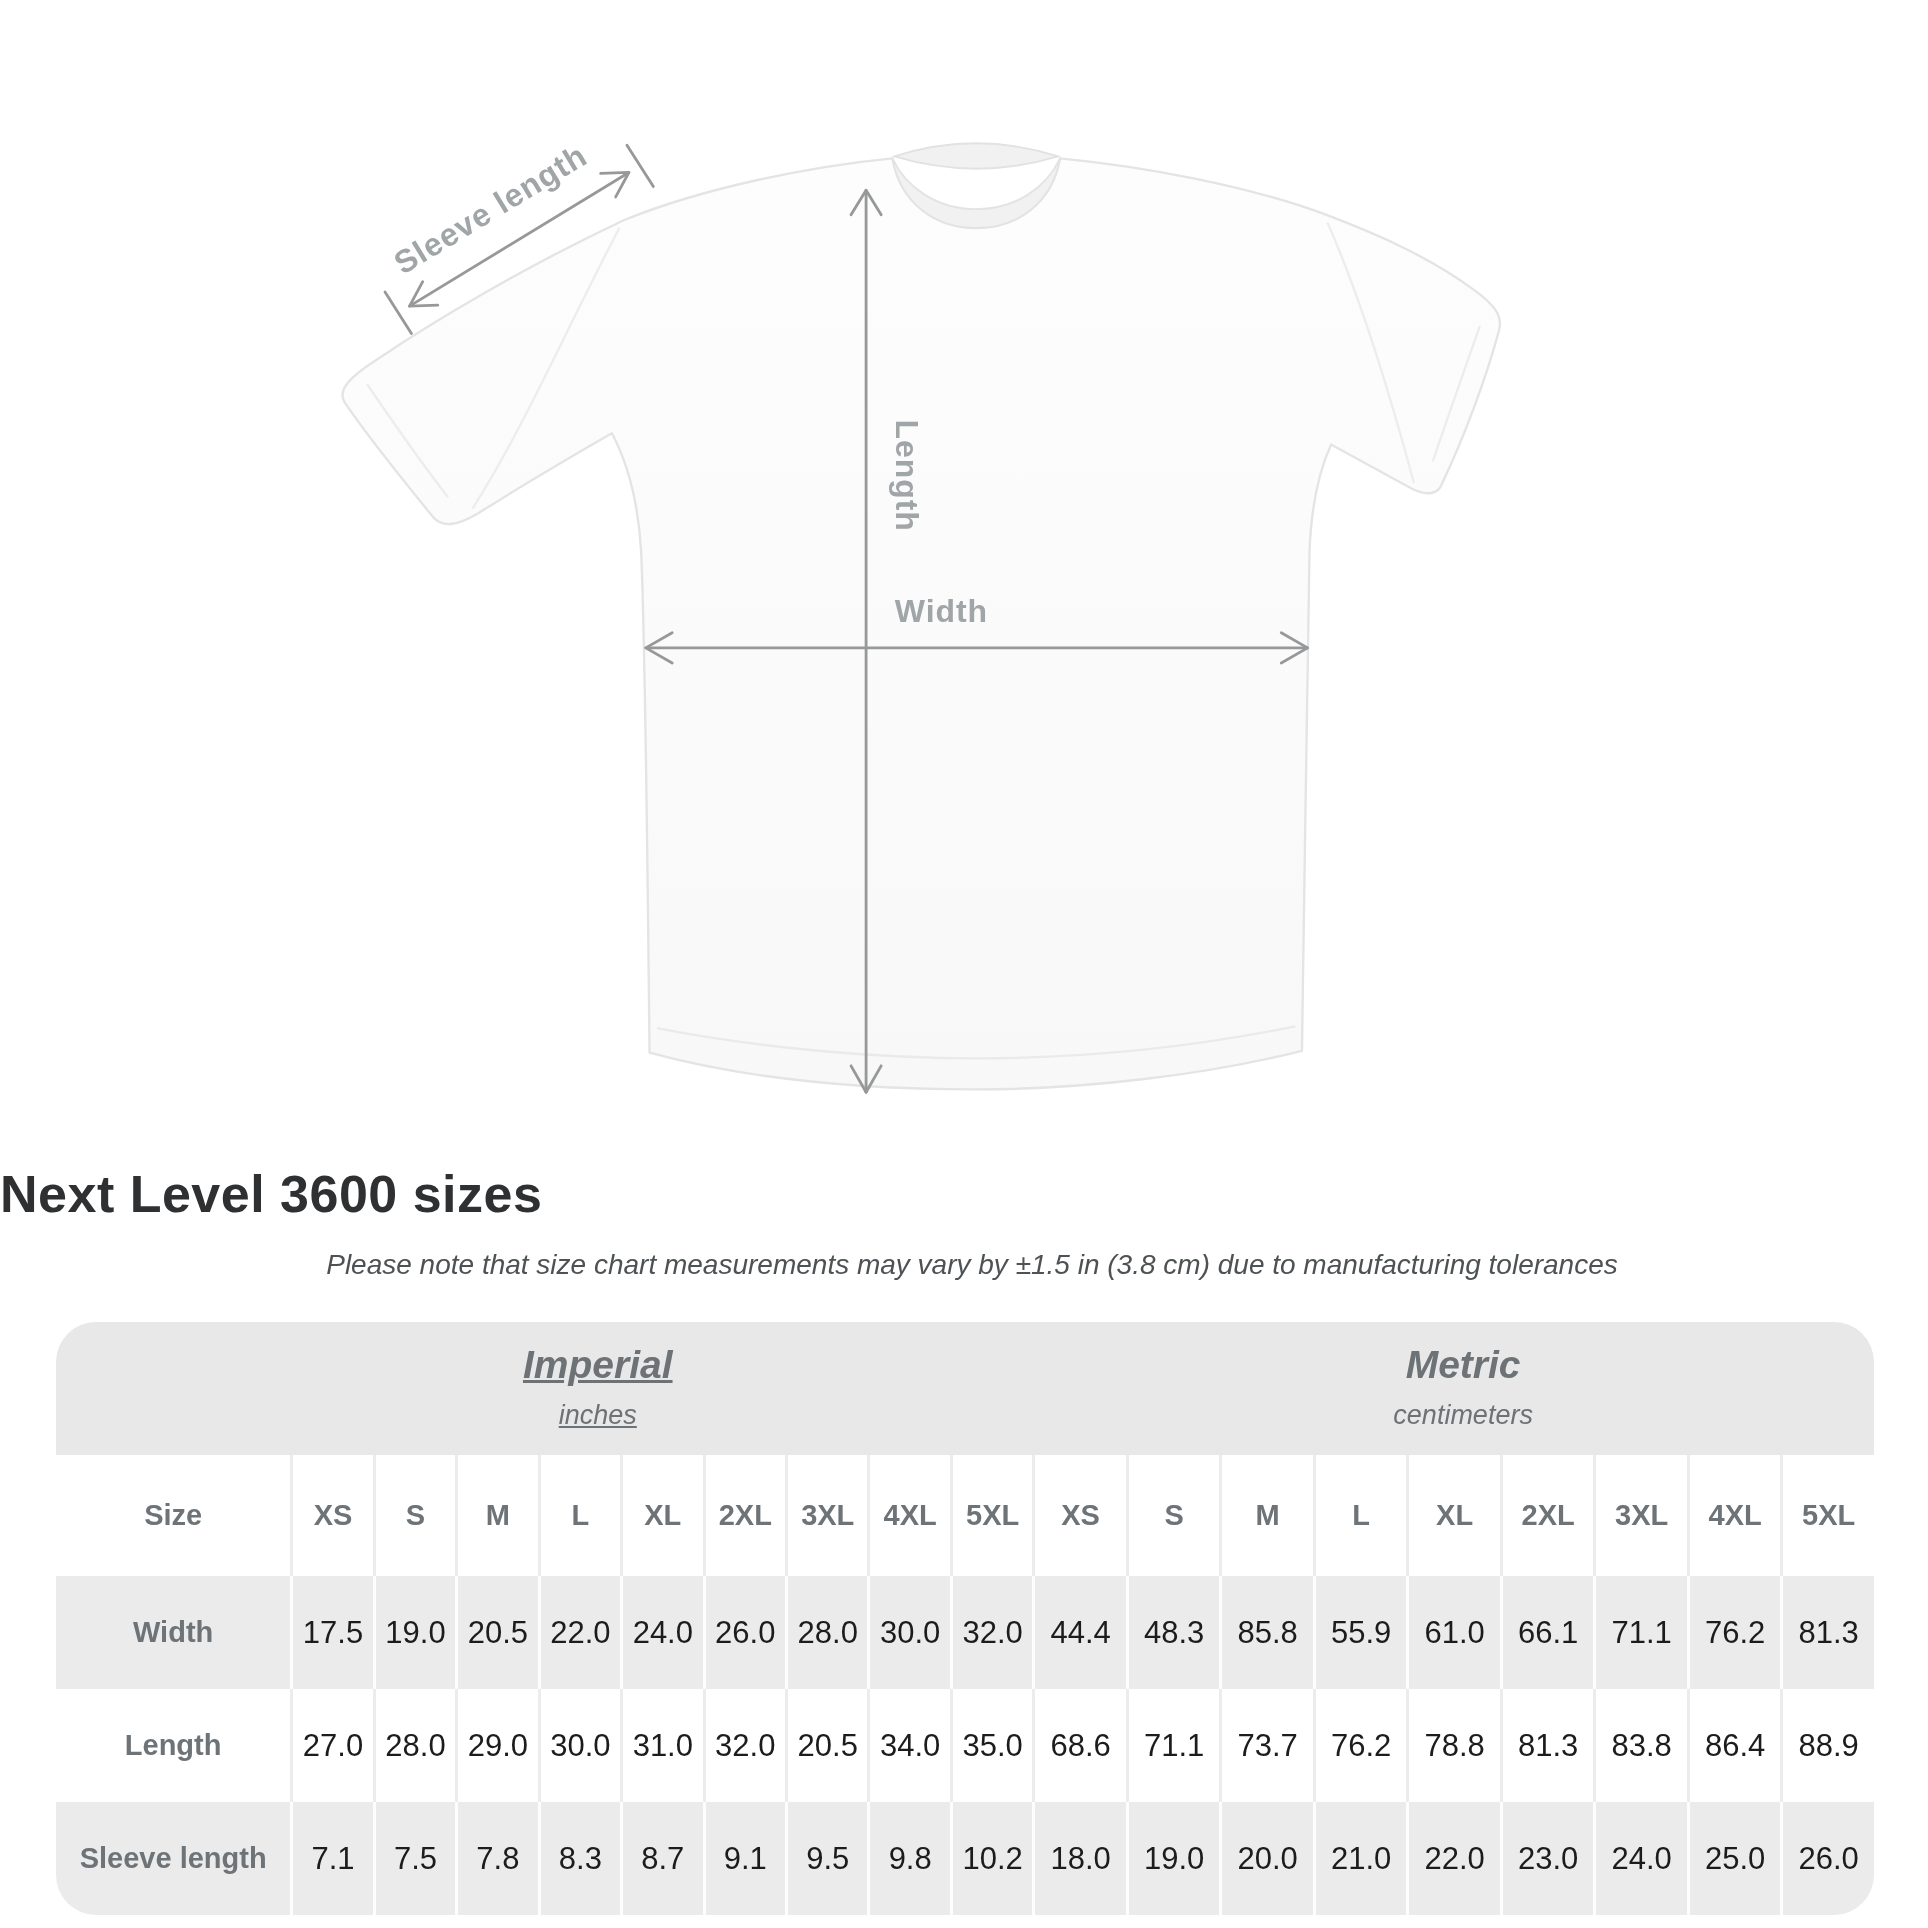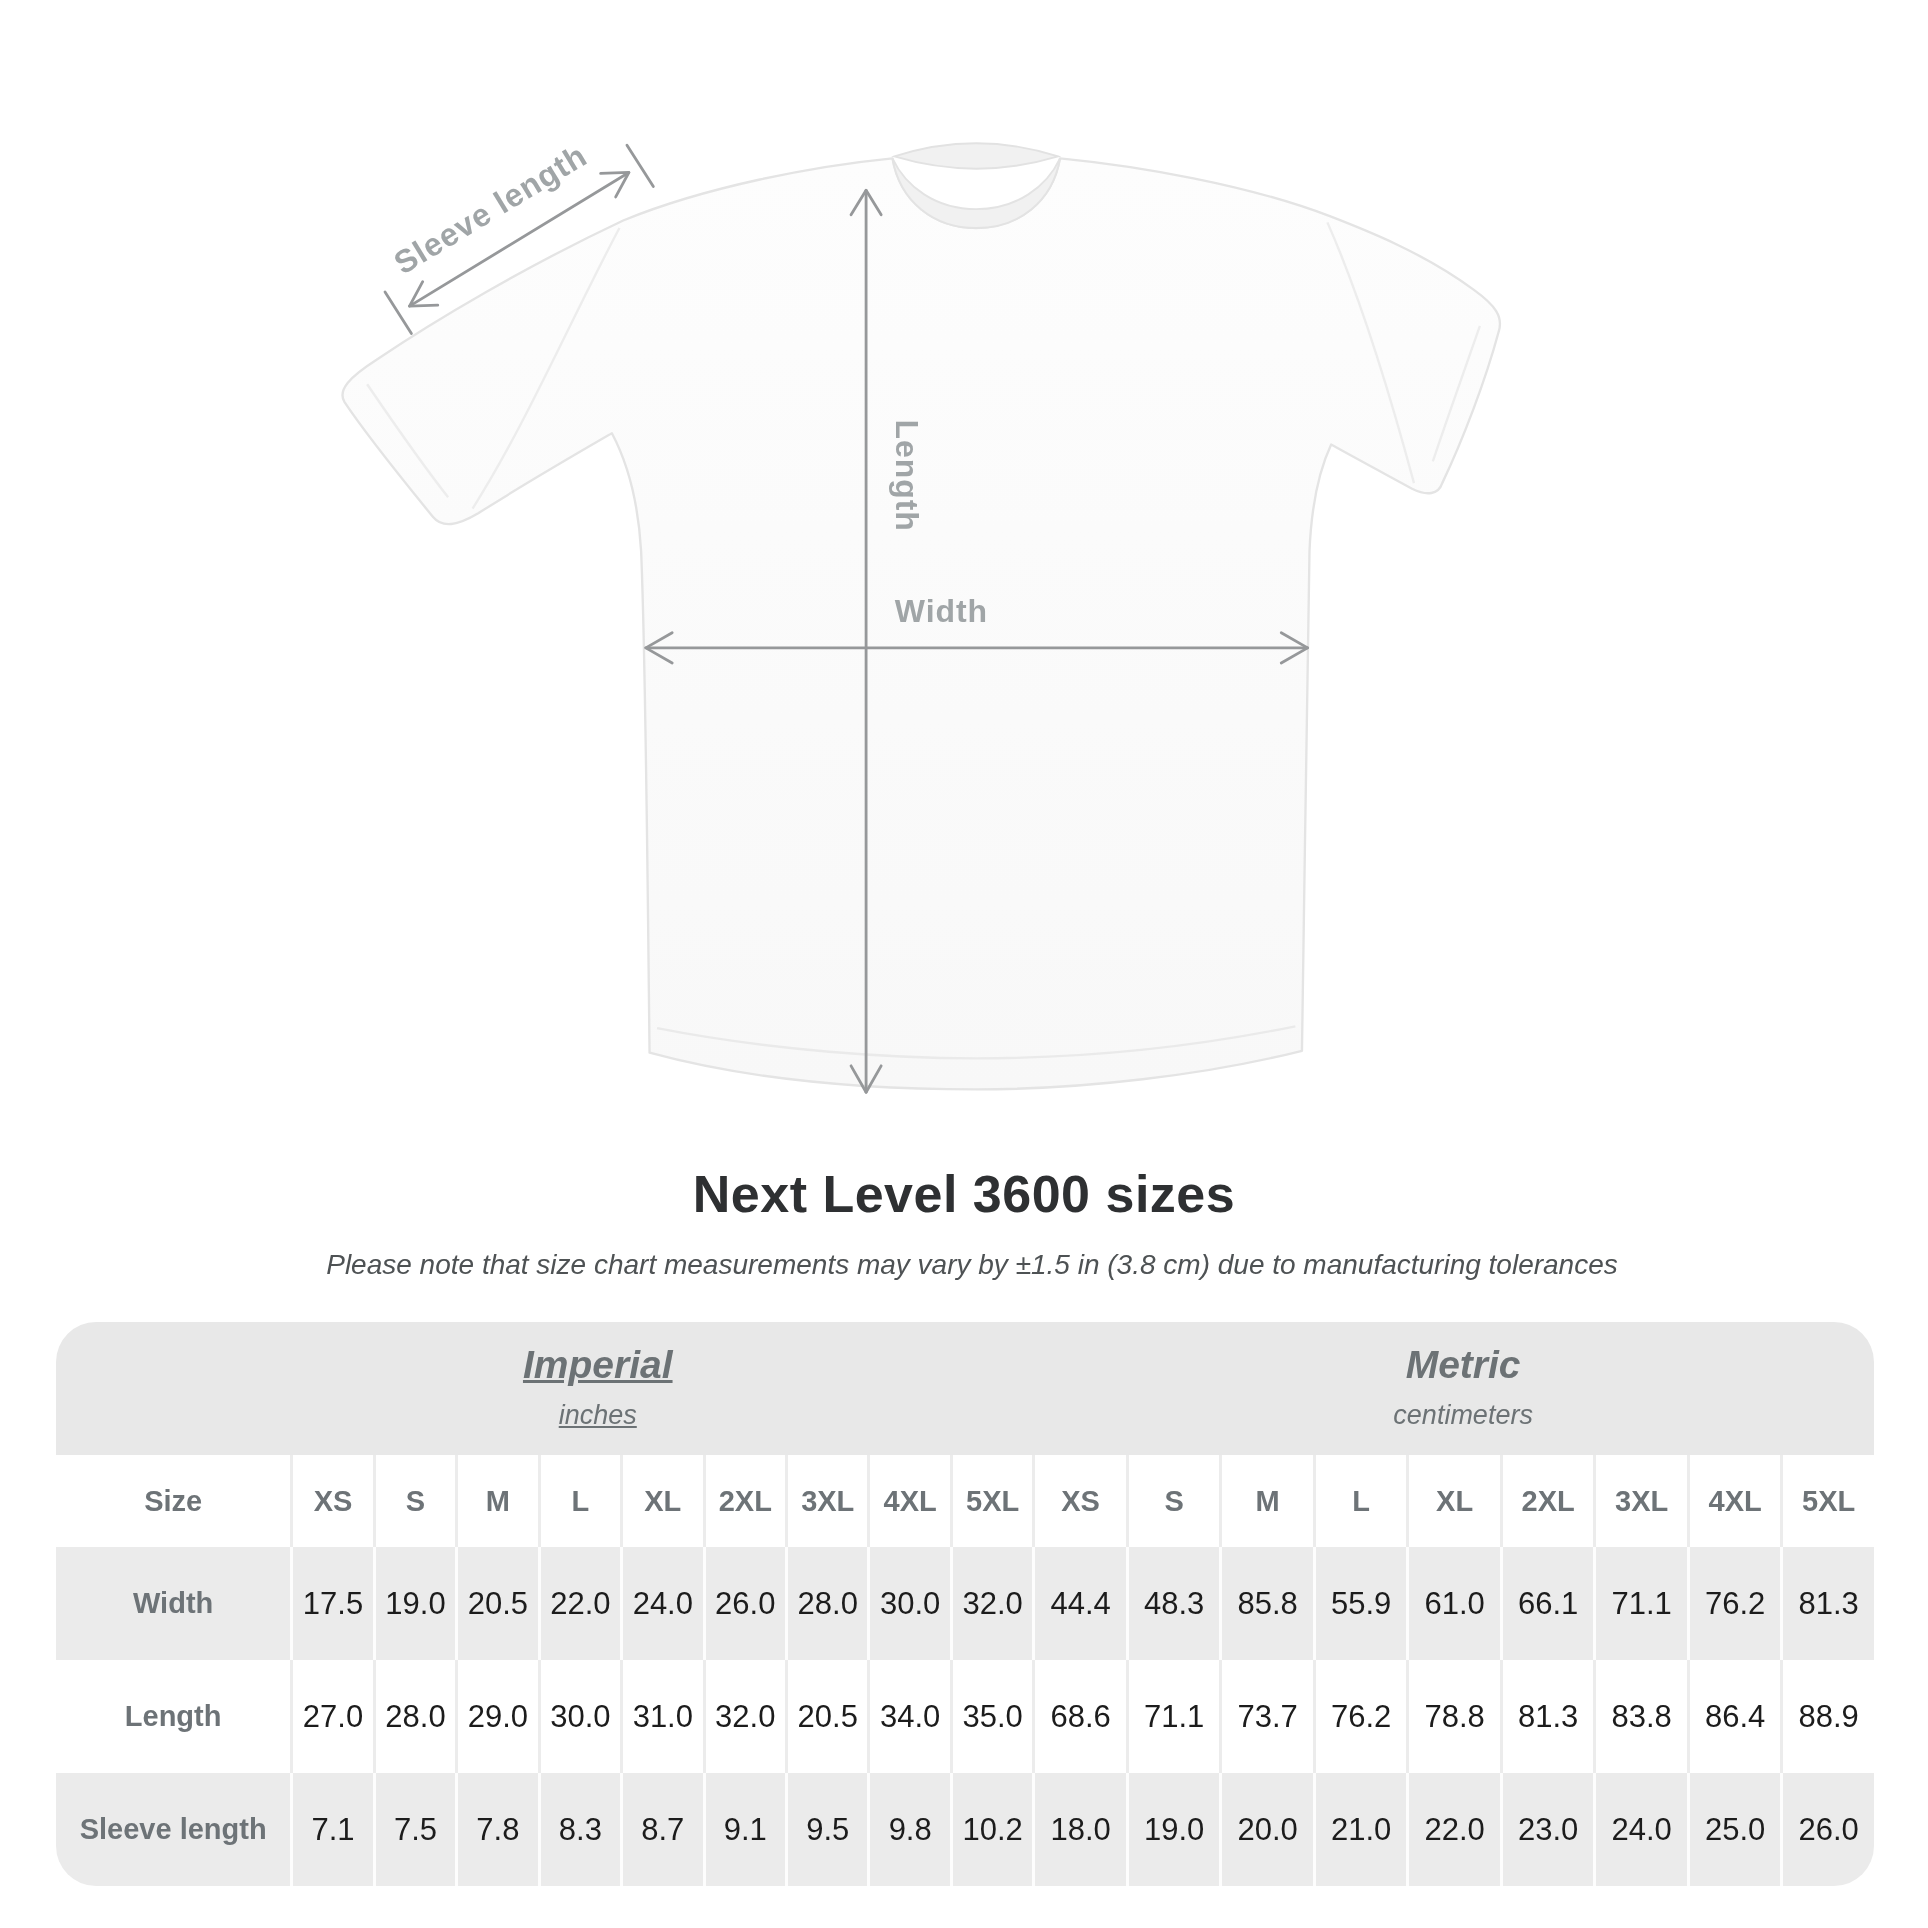--- a/index.html
+++ b/index.html
@@ -7,41 +7,41 @@
     width:1928px;height:1928px;position:relative;overflow:hidden;
     font-family:"Liberation Sans","DejaVu Sans",sans-serif;
     -webkit-font-smoothing:antialiased;
   }
   
   .diagram-svg{position:absolute;top:0;left:0;}
   .meas-label{font-size:34px;font-weight:bold;fill:#a0a5a7;letter-spacing:1px;}
   .meas-line{stroke:#96989a;stroke-width:3;fill:none;stroke-linecap:round;stroke-linejoin:round;}
   
   .page-title{
-    position:absolute;top:1164px;left:0;width:100%;text-align:center;
+    position:absolute;top:1164px;left:0;width:100%;text-align:left;
     font-size:52px;font-weight:bold;color:#2e3032;margin:0;letter-spacing:0.5px;
   }
   .tolerance-note{
     position:absolute;top:1241px;left:0;width:100%;text-align:center;
     font-size:28px;font-style:italic;color:#4e5254;margin:8px;
   }
   
   .table-wrap{position:absolute;left:56px;top:1322px;width:1818px;}
   .units-strip{height:133px;background:#e8e8e8;border-radius:40px 40px 0 0;position:relative;}
   .unit-block{position:absolute;top:21px;text-align:center;transform:translateX(-50%);color:#6c7275;}
   .unit-block.imperial{left:29.8%;text-decoration:underline;}
   .unit-block.metric{left:77.4%;}
   .unit-name{font-size:39px;font-weight:bold;font-style:italic;}
   .unit-sub{font-size:27px;font-style:italic;margin-top:13px;}
   table.size-table{width:100%;border-collapse:separate;border-spacing:0;table-layout:fixed;}
   .size-table th,.size-table td{
     text-align:center;vertical-align:middle;padding:0;
     font-size:31px;color:#1c1c1c;font-weight:normal;
   }
-  .size-table tr.sizes-row{height:92px;}
+  .size-table tr.sizes-row{height:121px;}
   .size-table tr.data-row{height:113px;}
   .size-table tr.light{background:#ffffff;}
   .size-table tr.shade{background:#ebebeb;}
   .size-table th.headcell{font-size:29px;font-weight:bold;color:#6d7377;}
   .size-table th.rowlab{font-size:29px;font-weight:bold;color:#6d7377;}
   .size-table tr.light > *:not(:first-child){border-left:3.8px solid #ececec;}
   .size-table tr.shade > *:not(:first-child){border-left:3.8px solid #fdfdfd;}
   .size-table tr > *:nth-child(2){border-left-width:7.5px;}
   .size-table tr > *:nth-child(11){border-left-width:4.7px;}
   .size-table tr.last-row > *:first-child{border-bottom-left-radius:40px;}

